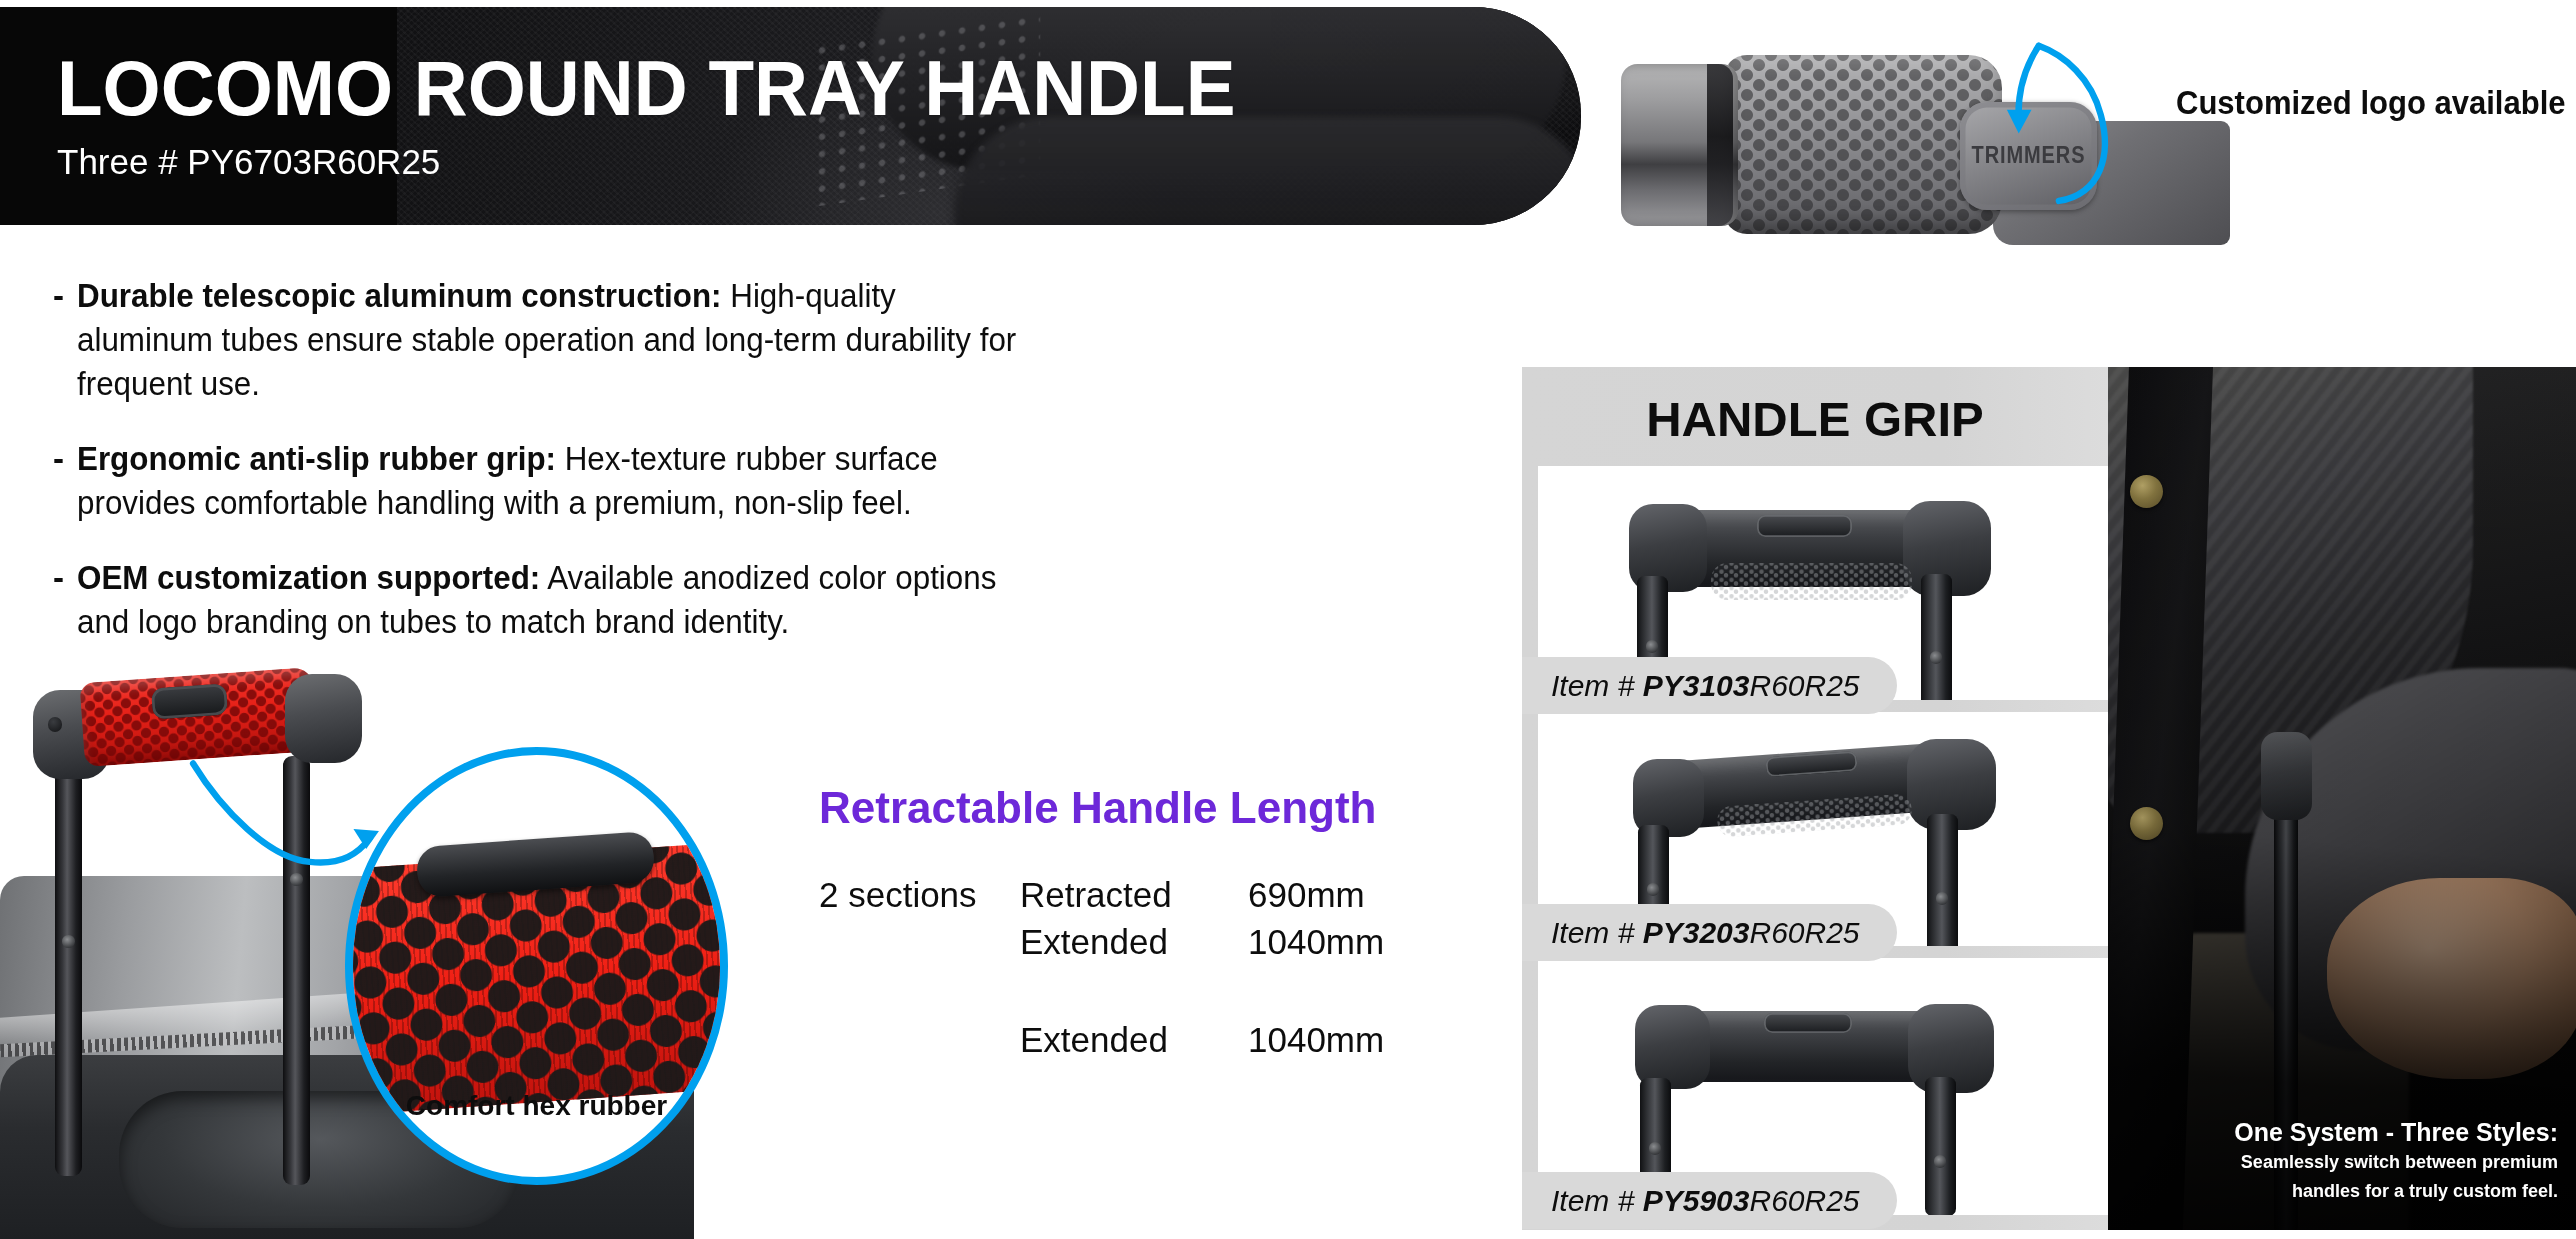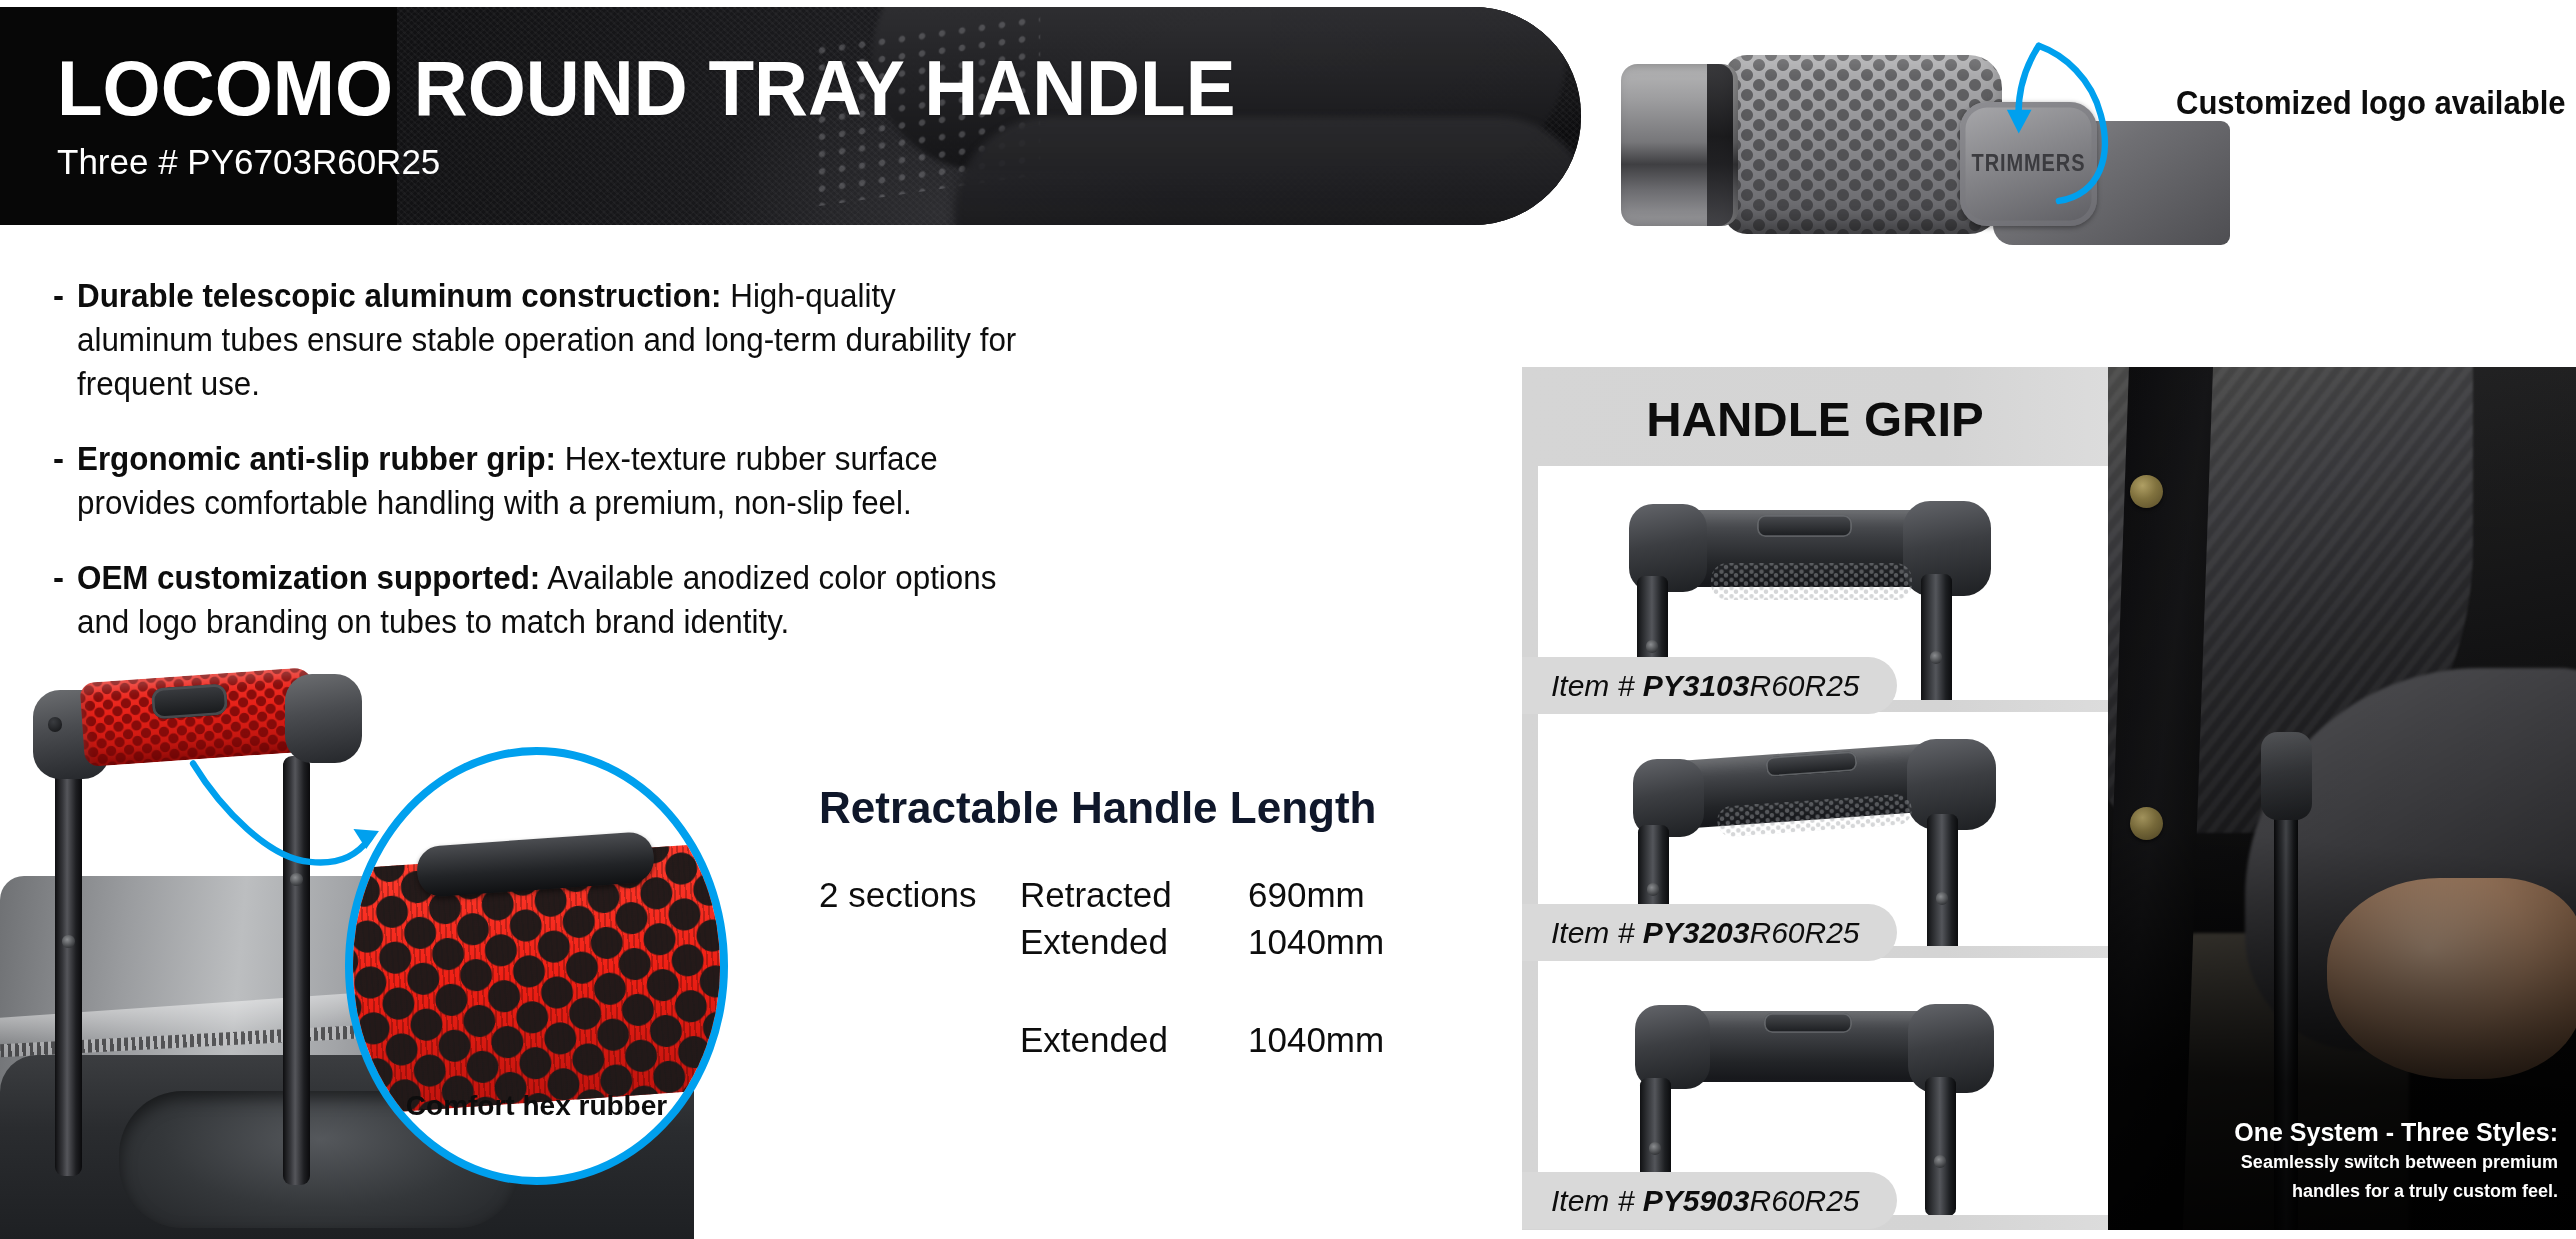--- a/index.html
+++ b/index.html
@@ -98,21 +98,21 @@
   .grip-sleeve {
     position: absolute; left: 102px; top: 16.4px; width: 279px; height: 179px;
     border-radius: 24px 33px 33px 24px;
     background:
       radial-gradient(circle at 50% 50%, rgba(40,40,42,.55) 0 5.5px, rgba(0,0,0,0) 6.4px) 0 0/24px 20px,
       radial-gradient(circle at 50% 50%, rgba(40,40,42,.55) 0 5.5px, rgba(0,0,0,0) 6.4px) 12px 10px/24px 20px,
       linear-gradient(180deg,#b3b3b5 0%,#9b9b9e 30%,#7f7f83 62%,#5d5d61 100%);
     box-shadow: inset 0 -11px 20px rgba(0,0,0,.35), inset 0 9px 16.4px rgba(255,255,255,.18);
   }
   .grip-logoplate {
-    position: absolute; left: 237px; top: 47px; width: 137px; height: 124px;
+    position: absolute; left: 237px; top: 47px; width: 137px; height: 108px;
     border-radius: 27px;
     background: linear-gradient(160deg,#a9a9ac 0%,#86868a 45%,#5d5d62 100%);
     box-shadow: inset 0 0 0 5.5px rgba(120,120,125,.55), 0 1.8px 5.5px rgba(0,0,0,.35);
     display:flex; align-items:center; justify-content:center;
   }
   .grip-logotext {
     color: #3b3b3f; font-size: 20px; font-weight: 700;
     letter-spacing: 0.9px; transform: scaleY(1.15);
     font-family: "Liberation Sans", sans-serif;
   }
@@ -232,21 +232,21 @@
   }
   .zc-label {
     position:absolute; left: 0; right: 0; bottom: 55px; text-align: center;
     font-size: 28px; font-weight: 700; color: #0d0d0d;
   }
   .callout-arrow { position:absolute; left: 173px; top: 110px; width: 237px; height: 164px; }
 
   
   .length-block { position: absolute; left: 819px; top: 783px; width: 639px; }
   .length-title {
-    font-size: 44px; font-weight: 700; color:#0f172a; margin-bottom: 38px;
+    font-size: 44px; font-weight: 700; color:#6d28d9; margin-bottom: 38px;
     white-space: nowrap;
   }
   .len-table { border-collapse: collapse; }
   .len-table td {
     font-size: 35px; line-height: 47px; color:#0d0d0d;
     padding: 0 0 0 0; vertical-align: top; white-space: nowrap;
   }
   .len-table td.c1 { width: 201px; }
   .len-table td.c2 { width: 228px; }
   .len-table td.c3 { width: 210px; }

